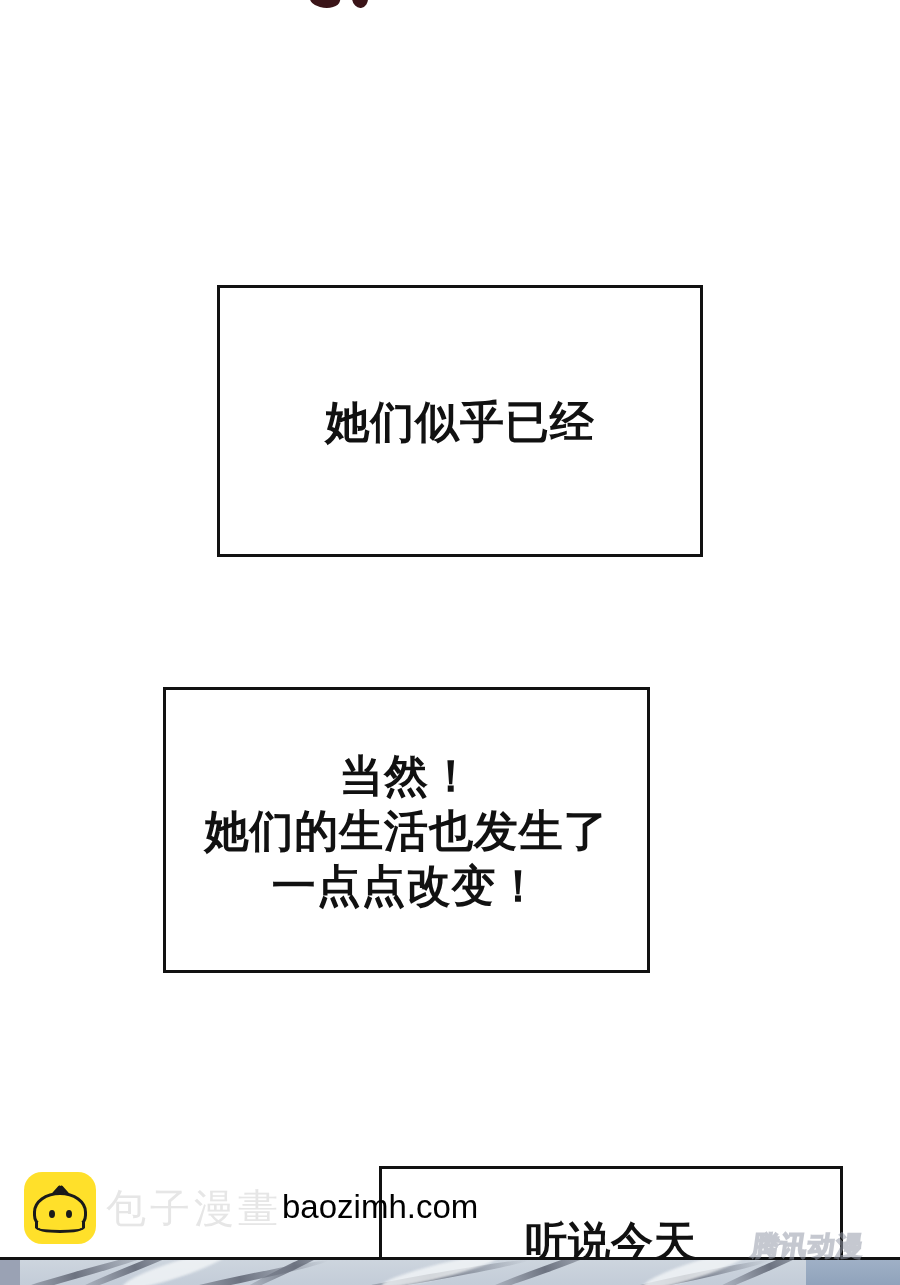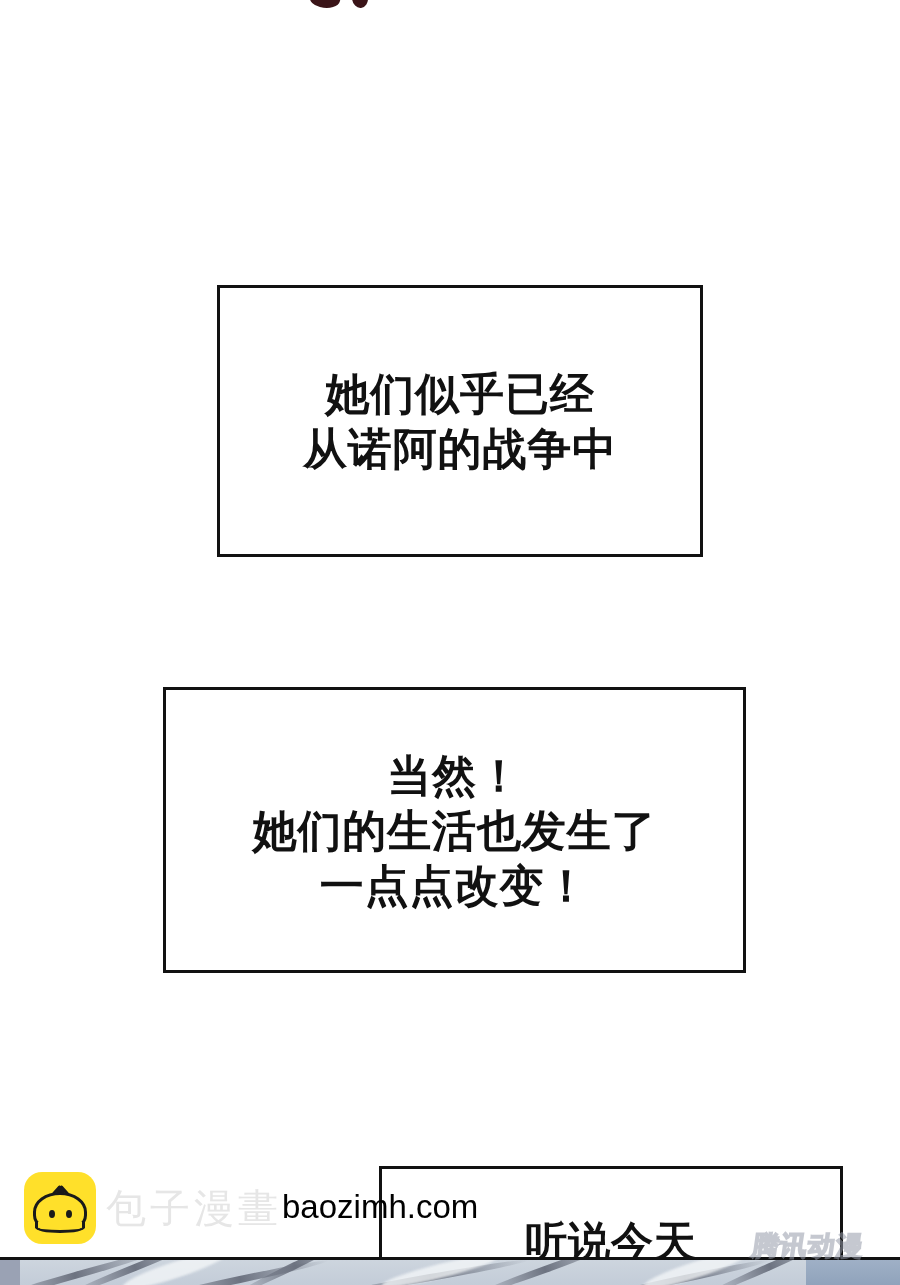--- a/index.html
+++ b/index.html
@@ -70,21 +70,21 @@
     height: 272px;
   }
   #box-1 .dialogue-line {
     font-size: 44px;
     line-height: 1.25;
   }
 
   #box-2 {
     left: 163px;
     top: 687px;
-    width: 583px;
+    width: 487px;
     height: 286px;
     justify-content: center;
   }
   #box-2 .dialogue-line {
     font-size: 44px;
     line-height: 1.25;
   }
 
   #box-3 {
     left: 379px;
@@ -253,21 +253,20 @@
 </head>
 <body>
 
 <div id="page">
 
   <div class="art-fragment frag-a"></div>
   <div class="art-fragment frag-b"></div>
 
   <div class="dialogue-box" id="box-1">
     <div class="dialogue-line">她们似乎已经</div>
-    <div class="dialogue-line">从诺阿的战争中</div>
   </div>
 
   <div class="dialogue-box" id="box-2">
     <div class="dialogue-line">当然！</div>
     <div class="dialogue-line">她们的生活也发生了</div>
     <div class="dialogue-line">一点点改变！</div>
   </div>
 
   <div class="dialogue-box" id="box-3">
     <div class="dialogue-line">听说今天</div>

